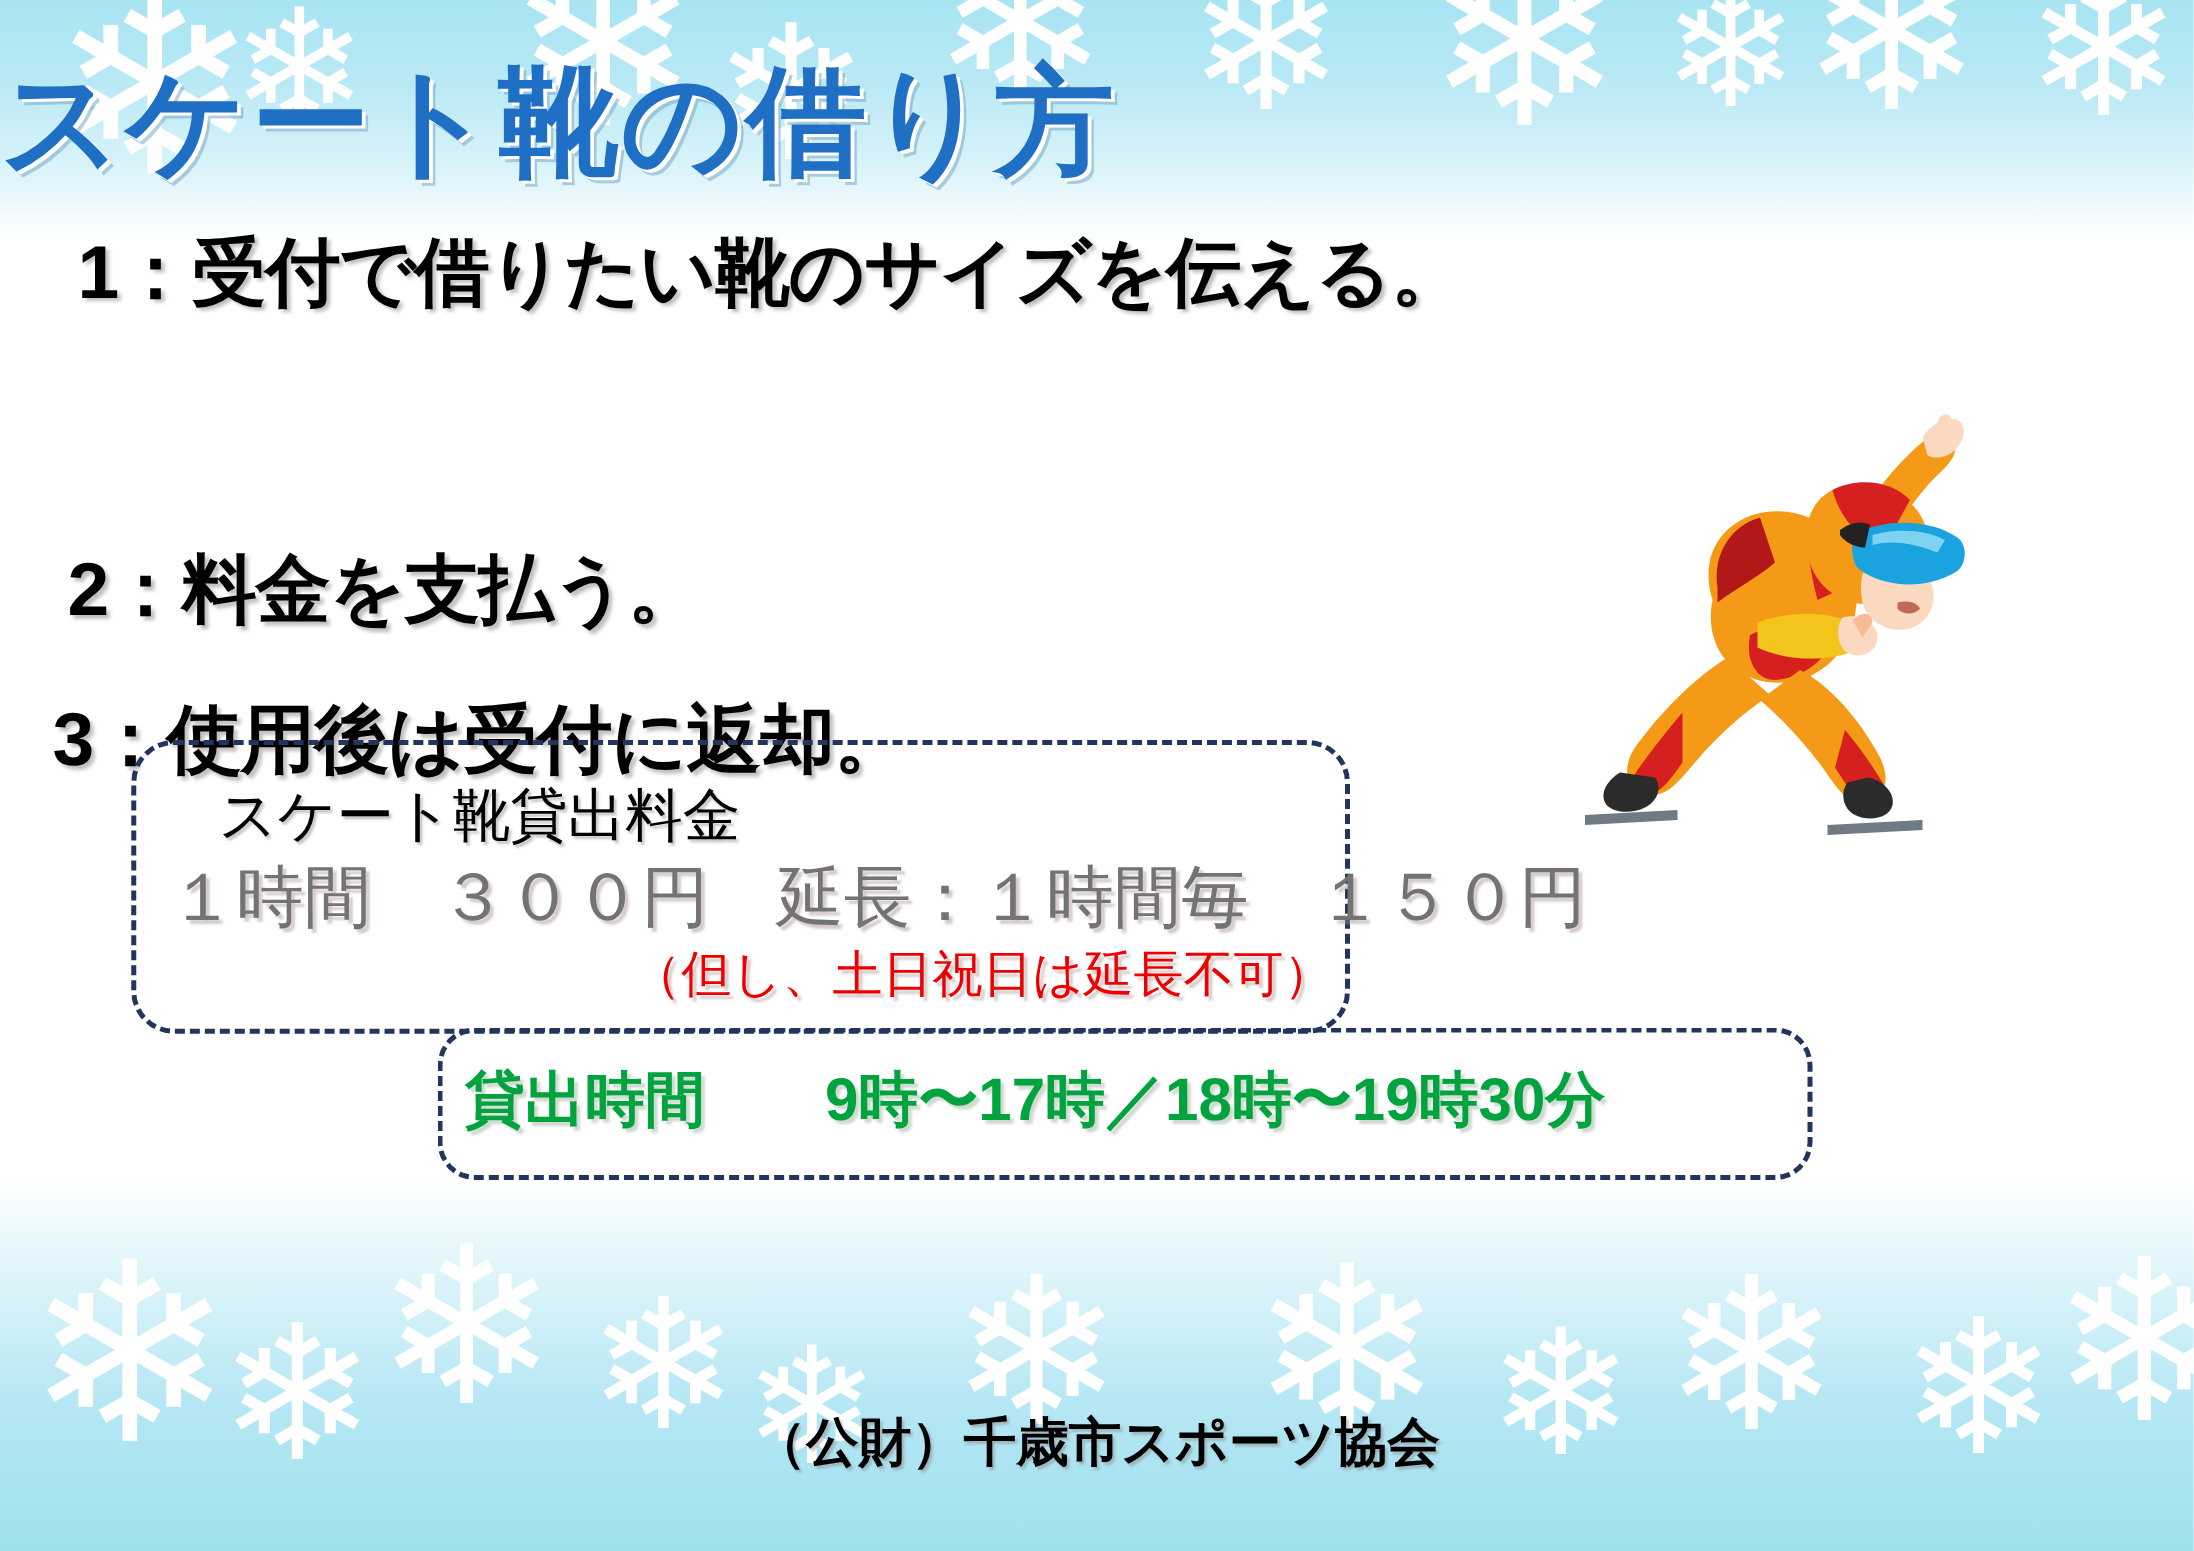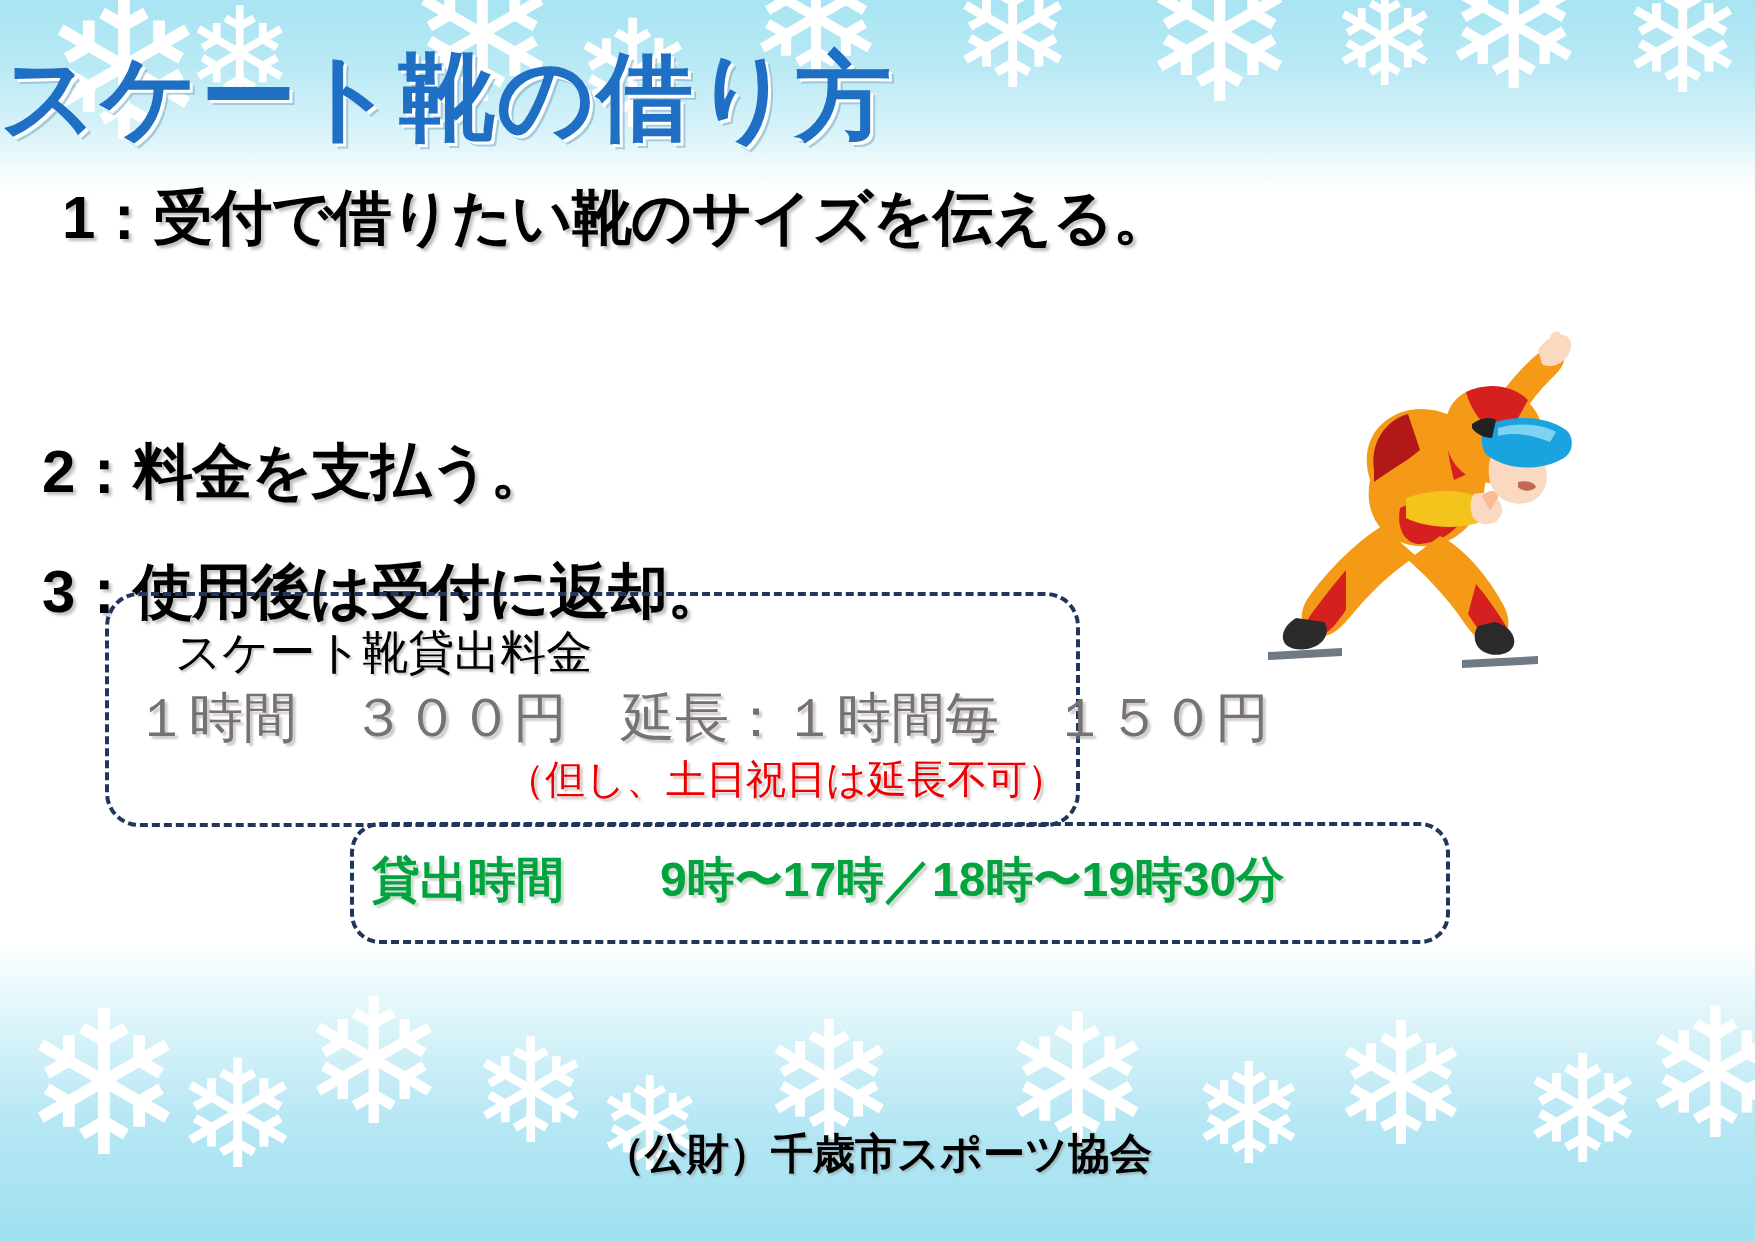--- a/index.html
+++ b/index.html
@@ -53,21 +53,21 @@
   .step{
     position:absolute;
     font-size:60px;
     font-weight:bold;
     color:#000000;
     white-space:nowrap;
     letter-spacing:-1px;
     text-shadow:3px 3px 3px rgba(140,140,140,.55);
   }
   .step1{left:42px;top:178px;margin-left:20px;}
-  .step2{left:42px;top:432px;text-align:right;}
+  .step2{left:54px;top:432px;text-align:right;}
   .step3{left:42px;top:512px;margin-top:40px;}
   
   .caution{
     position:absolute;
     left:282px;top:285px;
     white-space:nowrap;
   }
   .caution-line{
     font-size:40px;
     color:#111111;

